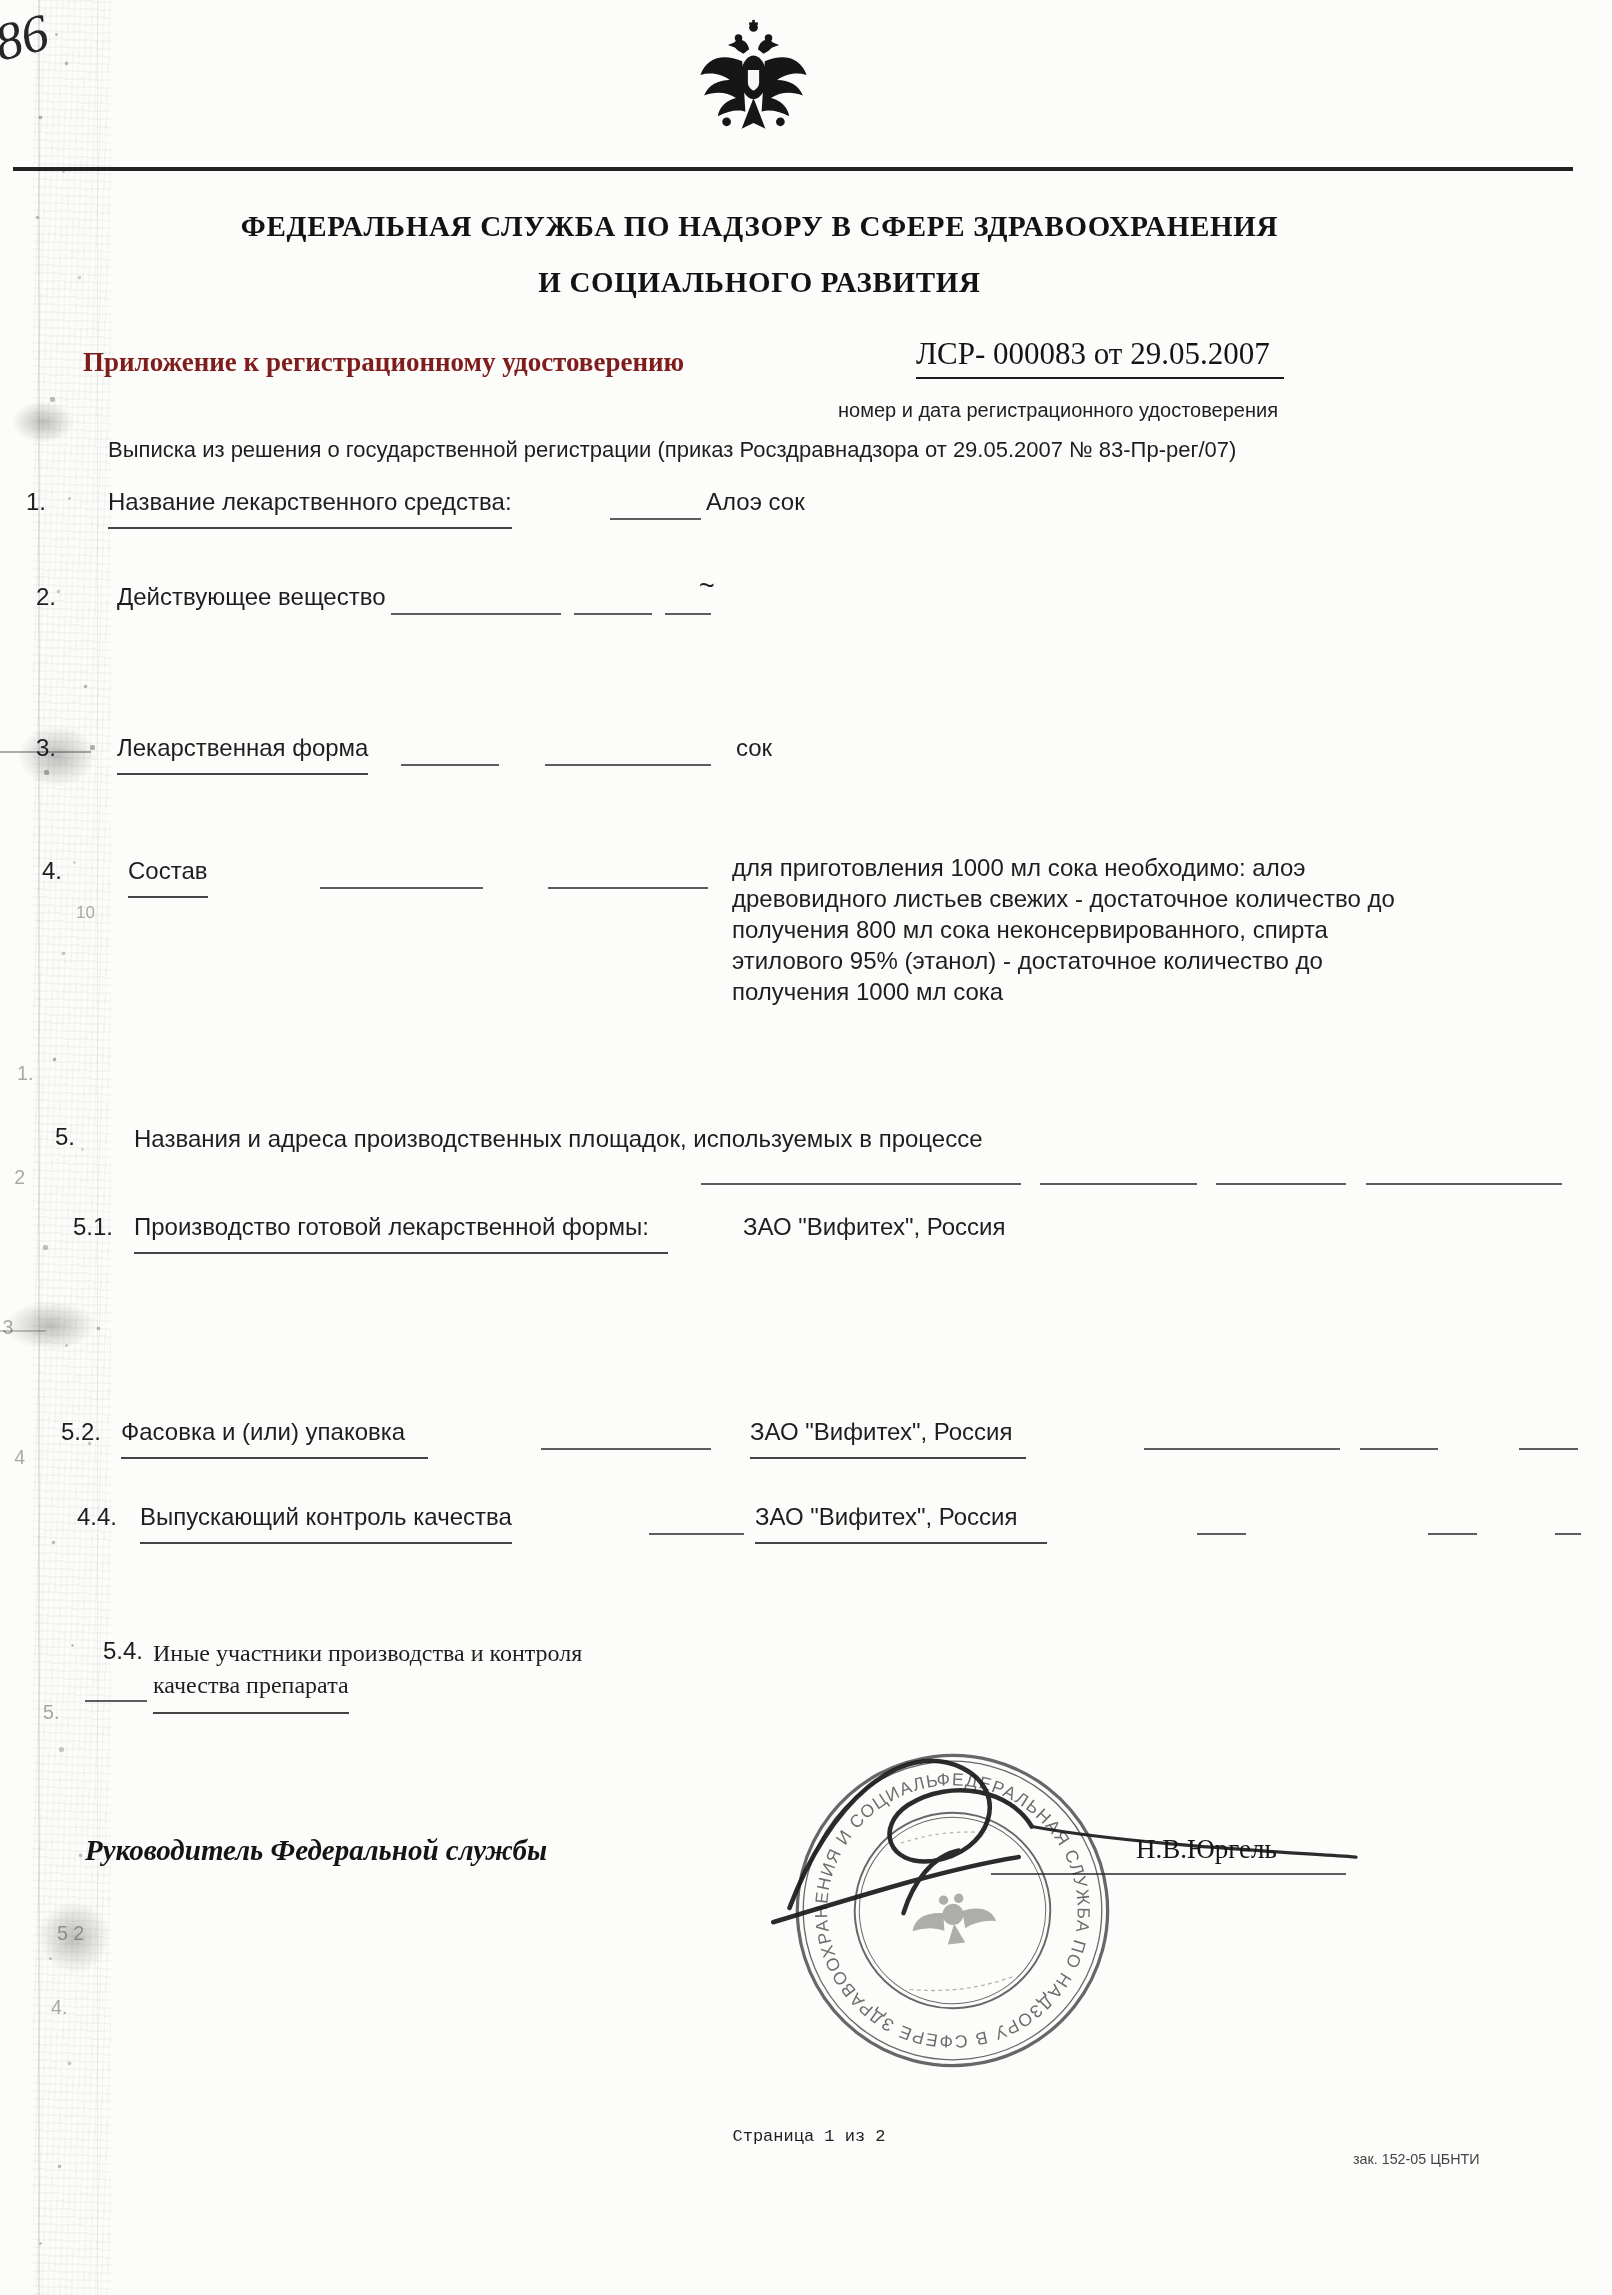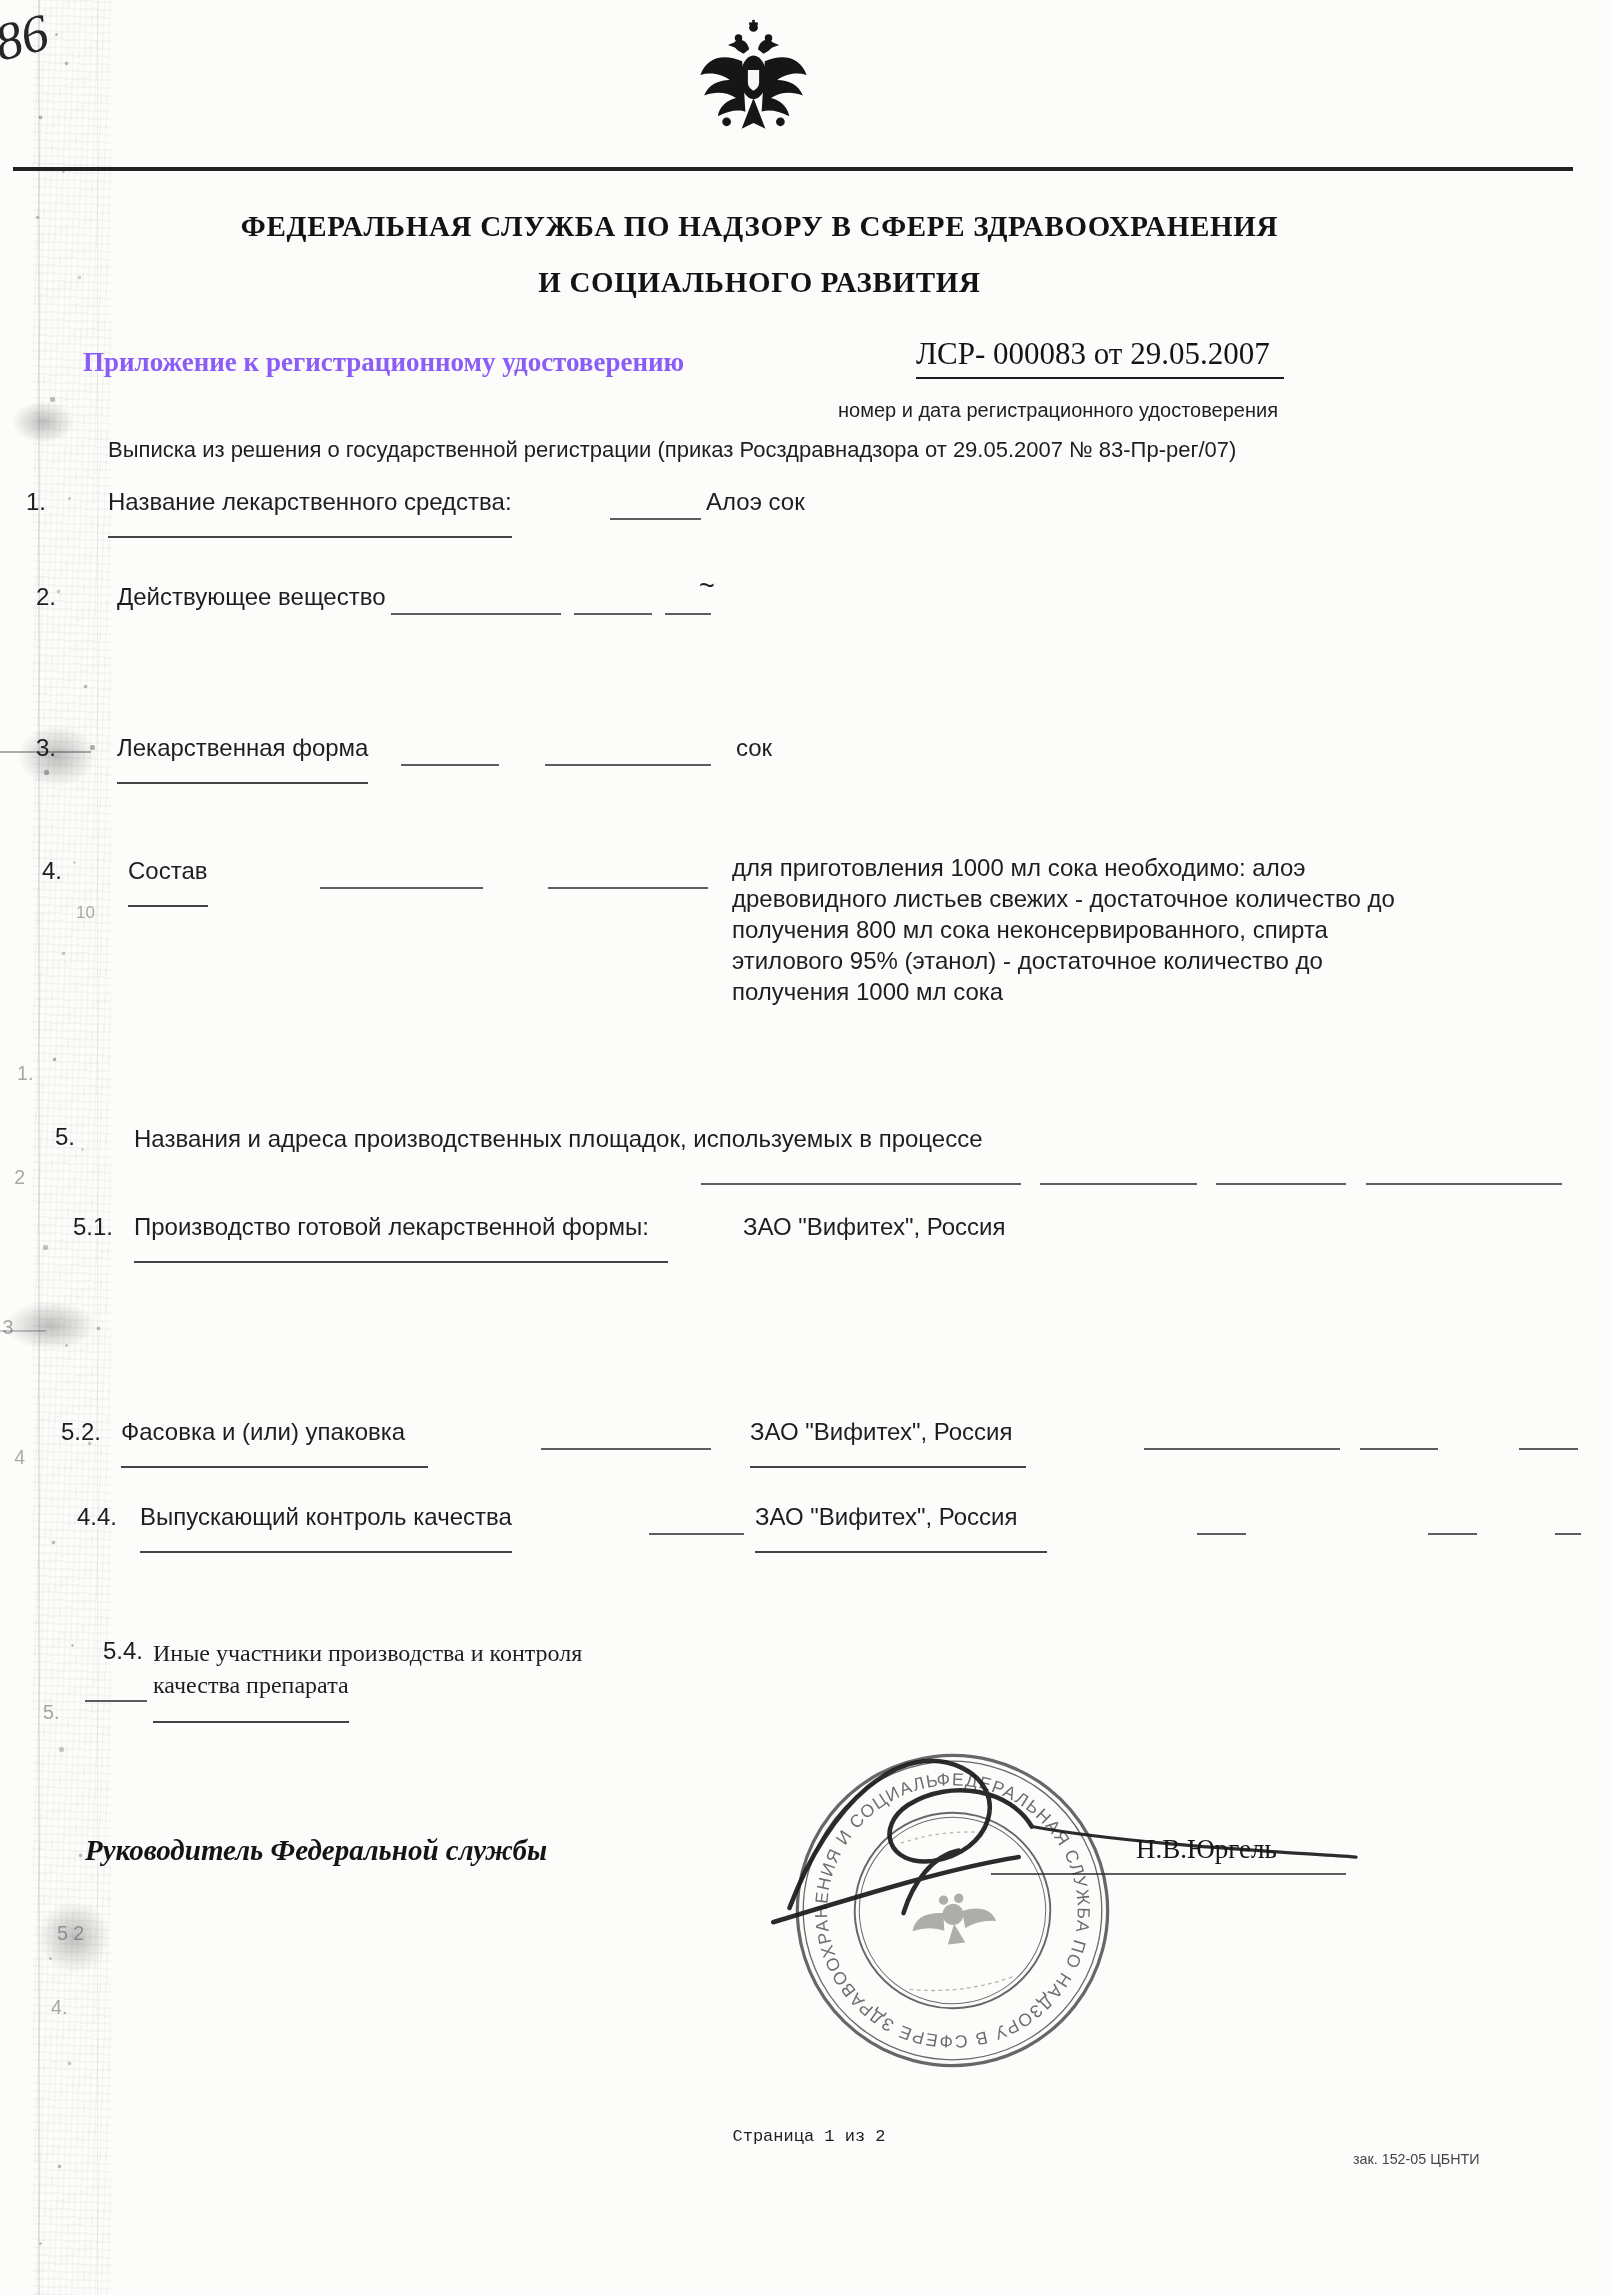--- a/index.html
+++ b/index.html
@@ -1,21 +1,21 @@
 <!DOCTYPE html>
 <html style="font-size:10.4px"><head>
 <meta charset="utf-8">
 <style>
   html,body{margin:0;padding:0;background:#888;}
   .page{position:relative;width:1612px;height:2295px;background:#fcfcfa;overflow:hidden;
         font-family:"Liberation Sans",sans-serif;color:#1e1e1e;}
   .abs{position:absolute;}
   .row{position:absolute;left:0;width:100%;height:39px;font-size:24px;}
   .num,.lbl,.val{position:absolute;top:0;white-space:nowrap;}
-  .u{border-bottom:2px solid rgba(35,35,35,.85);padding-bottom:20px;}
+  .u{border-bottom:2px solid rgba(35,35,35,.85);padding-bottom:11px;}
   .fline{position:absolute;height:0;border-bottom:2px solid rgba(40,40,40,.75);}
   .serif{font-family:"Liberation Serif",serif;}
   .title{font-size:29px;letter-spacing:0.7px;text-align:center;color:#131313;font-weight:600;}
   .ghost{position:absolute;font-size:19.6px;color:#333;opacity:.42;}
   .valblock{position:absolute;white-space:nowrap;line-height:31px;font-size:24px;}
   .noiseband{position:absolute;left:33px;top:0;width:78px;height:2295px;opacity:.55;
      background:
        repeating-linear-gradient(92deg, rgba(60,60,60,.07) 0 1.3px, transparent 1.3px 5.9px),
        repeating-linear-gradient(2deg, rgba(40,40,40,.06) 0 2px, transparent 2px 7.8px);}
   .specks{position:absolute;left:0;top:0;width:1.3px;height:1.3px;border-radius:50%;background:transparent;
@@ -73,21 +73,21 @@
       <circle cx="143" cy="167" r="7"></circle>
       <path d="M91 84 h18 v20 c0 9 -9 13 -9 13 c0 0 -9 -4 -9 -13 Z" fill="#f7f7f5"></path>
     </g>
   </svg>
 
   <div class="abs" style="left:13px;top:167px;width:1560px;height:3.9px;background:#0f0f0f;opacity:.92;"></div>
 
   <div class="abs serif title" style="left:91px;top:210px;width:1337px;">ФЕДЕРАЛЬНАЯ СЛУЖБА ПО НАДЗОРУ В СФЕРЕ ЗДРАВООХРАНЕНИЯ</div>
   <div class="abs serif title" style="left:91px;top:266px;width:1337px;">И СОЦИАЛЬНОГО РАЗВИТИЯ</div>
 
-  <div class="abs serif" style="left:83px;top:347px;font-size:27px;font-weight:bold;color:#8b5cf6;">Приложение к регистрационному удостоверению</div>
+  <div class="abs serif" style="left:83px;top:347px;font-size:27px;font-weight:bold;color:#7f1d1d;">Приложение к регистрационному удостоверению</div>
   <div class="abs serif" style="left:916px;top:336px;font-size:31px;color:#141414;border-bottom:2.6px solid #1c1c1c;padding:0 14.3px 5.2px 0;">ЛСР- 000083 от 29.05.2007</div>
   <div class="abs" style="left:838px;top:399px;font-size:20px;">номер и дата регистрационного удостоверения</div>
   <div class="abs" style="left:108px;top:437px;font-size:22px;">Выписка из решения о государственной регистрации (приказ Росздравнадзора  от 29.05.2007 № 83-Пр-рег/07)</div>
 
   <div class="row" style="top:488px;">
     <span class="num" style="left:26px;">1.</span>
     <span class="lbl u" style="left:108px;">Название лекарственного средства:</span>
     <i class="fline" style="left:610px;top:30px;width:91px;"></i>
     <span class="val" style="left:706px;">Алоэ сок</span>
   </div>

